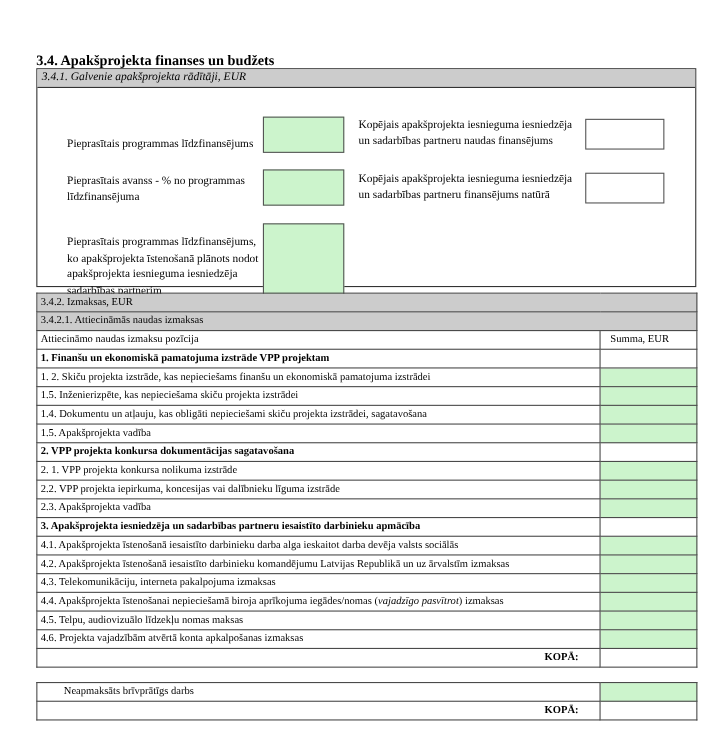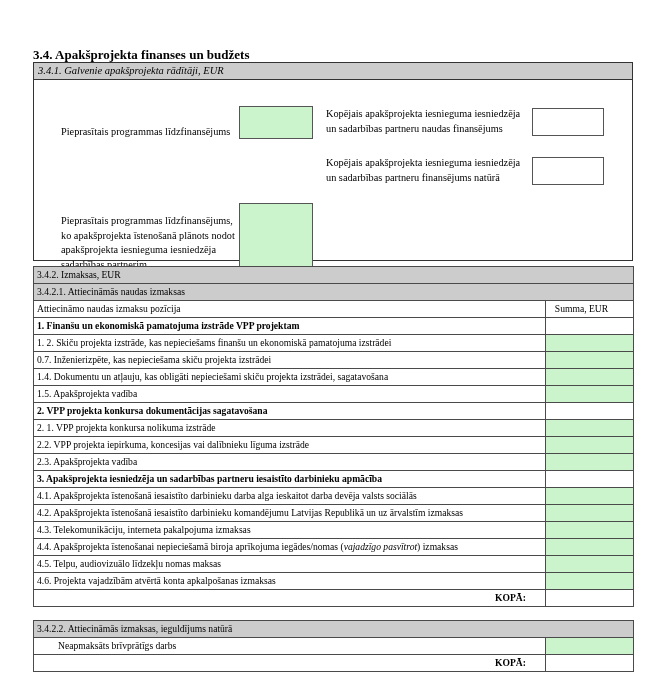--- a/index.html
+++ b/index.html
@@ -169,20 +169,24 @@
 
   <div class="block-341">
     <div class="bar">3.4.1. Galvenie apakšprojekta rādītāji, EUR</div>
     <div class="form-body">
 
       <div class="frow r1">
         <div class="flabel">Pieprasītais programmas līdzfinansējums</div>
         <div class="fbox green"></div>
       </div>
 
+      <div class="frow r2">
+        <div class="flabel">Pieprasītais avanss - % no programmas līdzfinansējuma</div>
+        <div class="fbox green"></div>
+      </div>
 
       <div class="frow r3">
         <div class="flabel">Pieprasītais programmas līdzfinansējums, ko apakšprojekta īstenošanā plānots nodot apakšprojekta iesnieguma iesniedzēja sadarbības partnerim</div>
         <div class="fbox green"></div>
       </div>
 
       <div class="frow r4">
         <div class="flabel">Kopējais apakšprojekta iesnieguma iesniedzēja un sadarbības partneru naudas finansējums</div>
         <div class="fbox white"></div>
       </div>
@@ -216,21 +220,21 @@
 
         <tr>
           <td class="grp">1. Finanšu un ekonomiskā pamatojuma izstrāde VPP projektam</td>
           <td class="amount-blank"></td>
         </tr>
         <tr>
           <td>1. 2. Skiču projekta izstrāde, kas nepieciešams finanšu un ekonomiskā pamatojuma izstrādei</td>
           <td class="amount"></td>
         </tr>
         <tr>
-          <td>0.7. Inženierizpēte, kas nepieciešama skiču projekta izstrādei</td>
+          <td>1.5. Inženierizpēte, kas nepieciešama skiču projekta izstrādei</td>
           <td class="amount"></td>
         </tr>
         <tr>
           <td>1.4. Dokumentu un atļauju, kas obligāti nepieciešami skiču projekta izstrādei, sagatavošana</td>
           <td class="amount"></td>
         </tr>
         <tr>
           <td>1.5. Apakšprojekta vadība</td>
           <td class="amount"></td>
         </tr>
@@ -294,23 +298,20 @@
   </div>
 
   <div class="block-3422">
     <table class="cost">
       <colgroup>
           <col style="width:512px">
           <col style="width:88px">
         </colgroup>
       <tbody>
         <tr>
-          <td class="bar-cell" colspan="2">3.4.2.2. Attiecināmās izmaksas, ieguldījums natūrā</td>
-        </tr>
-        <tr>
           <td class="indent">Neapmaksāts brīvprātīgs darbs</td>
           <td class="amount"></td>
         </tr>
         <tr>
           <td class="total-label">KOPĀ:</td>
           <td class="amount-blank"></td>
         </tr>
       </tbody>
     </table>
   </div>

